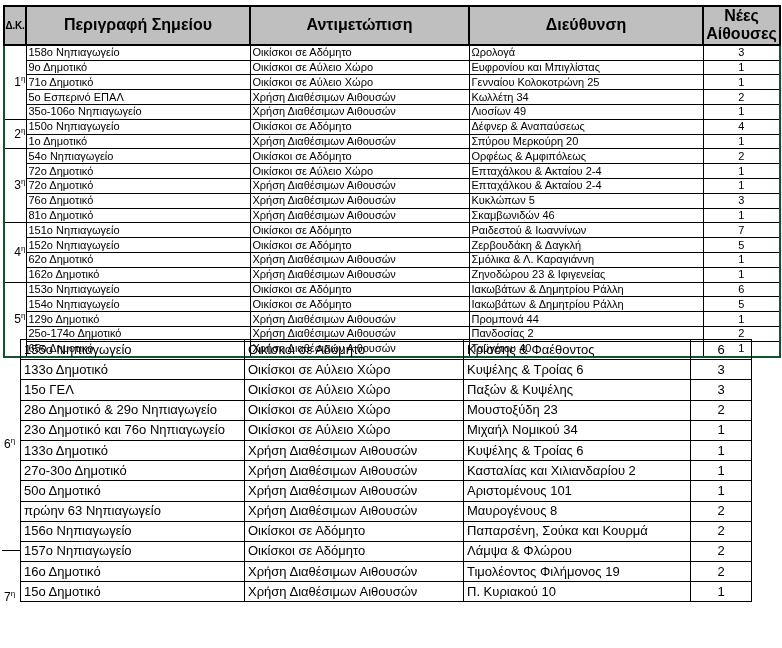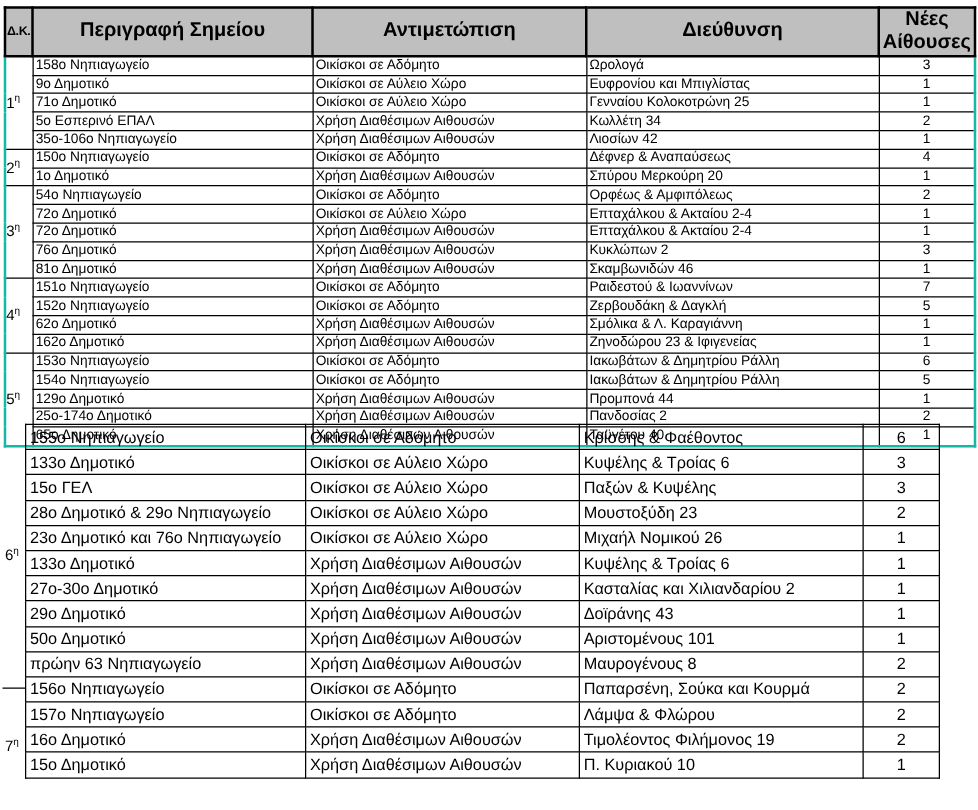--- a/index.html
+++ b/index.html
@@ -7,36 +7,36 @@
     position:relative;
     width:782px;height:648px;
     background:#ffffff;
     font-family:"Liberation Sans",sans-serif;
     color:#000;
     overflow:hidden;
   }
   table{border-collapse:collapse;table-layout:fixed;}
 
   
-  #t1{position:absolute;left:3px;top:5px;width:776px;border:2px solid #14b8a6;}
+  #t1{position:absolute;left:3px;top:5px;width:776px;border:2px solid #14532d;}
   #t1 th{
     background:#bfbfbf;border:2px solid #000;
     font-size:16px;font-weight:bold;height:33px;
     text-align:center;vertical-align:middle;
     padding:0 1px;line-height:1.15;
   }
   #t1 th.dkh{font-size:10px;padding:0;letter-spacing:-0.3px;}
   #t1 td{
     border:1px solid #000;
     font-size:11px;height:13.8px;line-height:13px;
     padding:0 1px 0 2px;
     white-space:nowrap;overflow:hidden;
     vertical-align:middle;
   }
-  #t1 td.dk{text-align:left;font-size:12px;padding:0;overflow:visible;}
+  #t1 td.dk{text-align:right;font-size:12px;padding:0;overflow:visible;}
 
   
   #t2{position:absolute;left:20px;top:339px;width:731px;border:1px solid #000;}
   #t2 td{
     border:1px solid #000;
     font-size:13px;height:19.2px;line-height:18px;
     padding:0 2px 0 3px;
     white-space:nowrap;overflow:hidden;
     vertical-align:middle;
   }
@@ -95,21 +95,21 @@
       </tr>
       <tr>
         <td>5ο Εσπερινό ΕΠΑΛ</td>
         <td>Χρήση Διαθέσιμων Αιθουσών</td>
         <td>Κωλλέτη 34</td>
         <td class="num">2</td>
       </tr>
       <tr>
         <td>35ο-106ο Νηπιαγωγείο</td>
         <td>Χρήση Διαθέσιμων Αιθουσών</td>
-        <td>Λιοσίων 42</td>
+        <td>Λιοσίων 49</td>
         <td class="num">1</td>
       </tr>
       <tr>
         <td class="dk" rowspan="2"><span>2</span><sup>η</sup></td>
         <td>150ο Νηπιαγωγείο</td>
         <td>Οικίσκοι σε Αδόμητο</td>
         <td>Δέφνερ &amp; Αναπαύσεως</td>
         <td class="num">4</td>
       </tr>
       <tr>
@@ -133,21 +133,21 @@
       </tr>
       <tr>
         <td>72ο Δημοτικό</td>
         <td>Χρήση Διαθέσιμων Αιθουσών</td>
         <td>Επταχάλκου &amp; Ακταίου 2-4</td>
         <td class="num">1</td>
       </tr>
       <tr>
         <td>76ο Δημοτικό</td>
         <td>Χρήση Διαθέσιμων Αιθουσών</td>
-        <td>Κυκλώπων 2</td>
+        <td>Κυκλώπων 5</td>
         <td class="num">3</td>
       </tr>
       <tr>
         <td>81ο Δημοτικό</td>
         <td>Χρήση Διαθέσιμων Αιθουσών</td>
         <td>Σκαμβωνιδών 46</td>
         <td class="num">1</td>
       </tr>
       <tr>
         <td class="dk" rowspan="4"><span>4</span><sup>η</sup></td>
@@ -236,39 +236,33 @@
       </tr>
       <tr>
         <td>28ο Δημοτικό &amp; 29ο Νηπιαγωγείο</td>
         <td>Οικίσκοι σε Αύλειο Χώρο</td>
         <td>Μουστοξύδη 23</td>
         <td class="num">2</td>
       </tr>
       <tr>
         <td>23ο Δημοτικό και 76ο Νηπιαγωγείο</td>
         <td>Οικίσκοι σε Αύλειο Χώρο</td>
-        <td>Μιχαήλ Νομικού 26</td>
+        <td>Μιχαήλ Νομικού 34</td>
         <td class="num">1</td>
       </tr>
       <tr>
         <td>133ο Δημοτικό</td>
         <td>Χρήση Διαθέσιμων Αιθουσών</td>
         <td>Κυψέλης &amp; Τροίας 6</td>
         <td class="num">1</td>
       </tr>
       <tr>
         <td>27ο-30ο Δημοτικό</td>
         <td>Χρήση Διαθέσιμων Αιθουσών</td>
         <td>Κασταλίας και Χιλιανδαρίου 2</td>
-        <td class="num">1</td>
-      </tr>
-      <tr>
-        <td>29ο Δημοτικό</td>
-        <td>Χρήση Διαθέσιμων Αιθουσών</td>
-        <td>Δοϊράνης 43</td>
         <td class="num">1</td>
       </tr>
       <tr>
         <td>50ο Δημοτικό</td>
         <td>Χρήση Διαθέσιμων Αιθουσών</td>
         <td>Αριστομένους 101</td>
         <td class="num">1</td>
       </tr>
       <tr>
         <td>πρώην 63 Νηπιαγωγείο</td>

